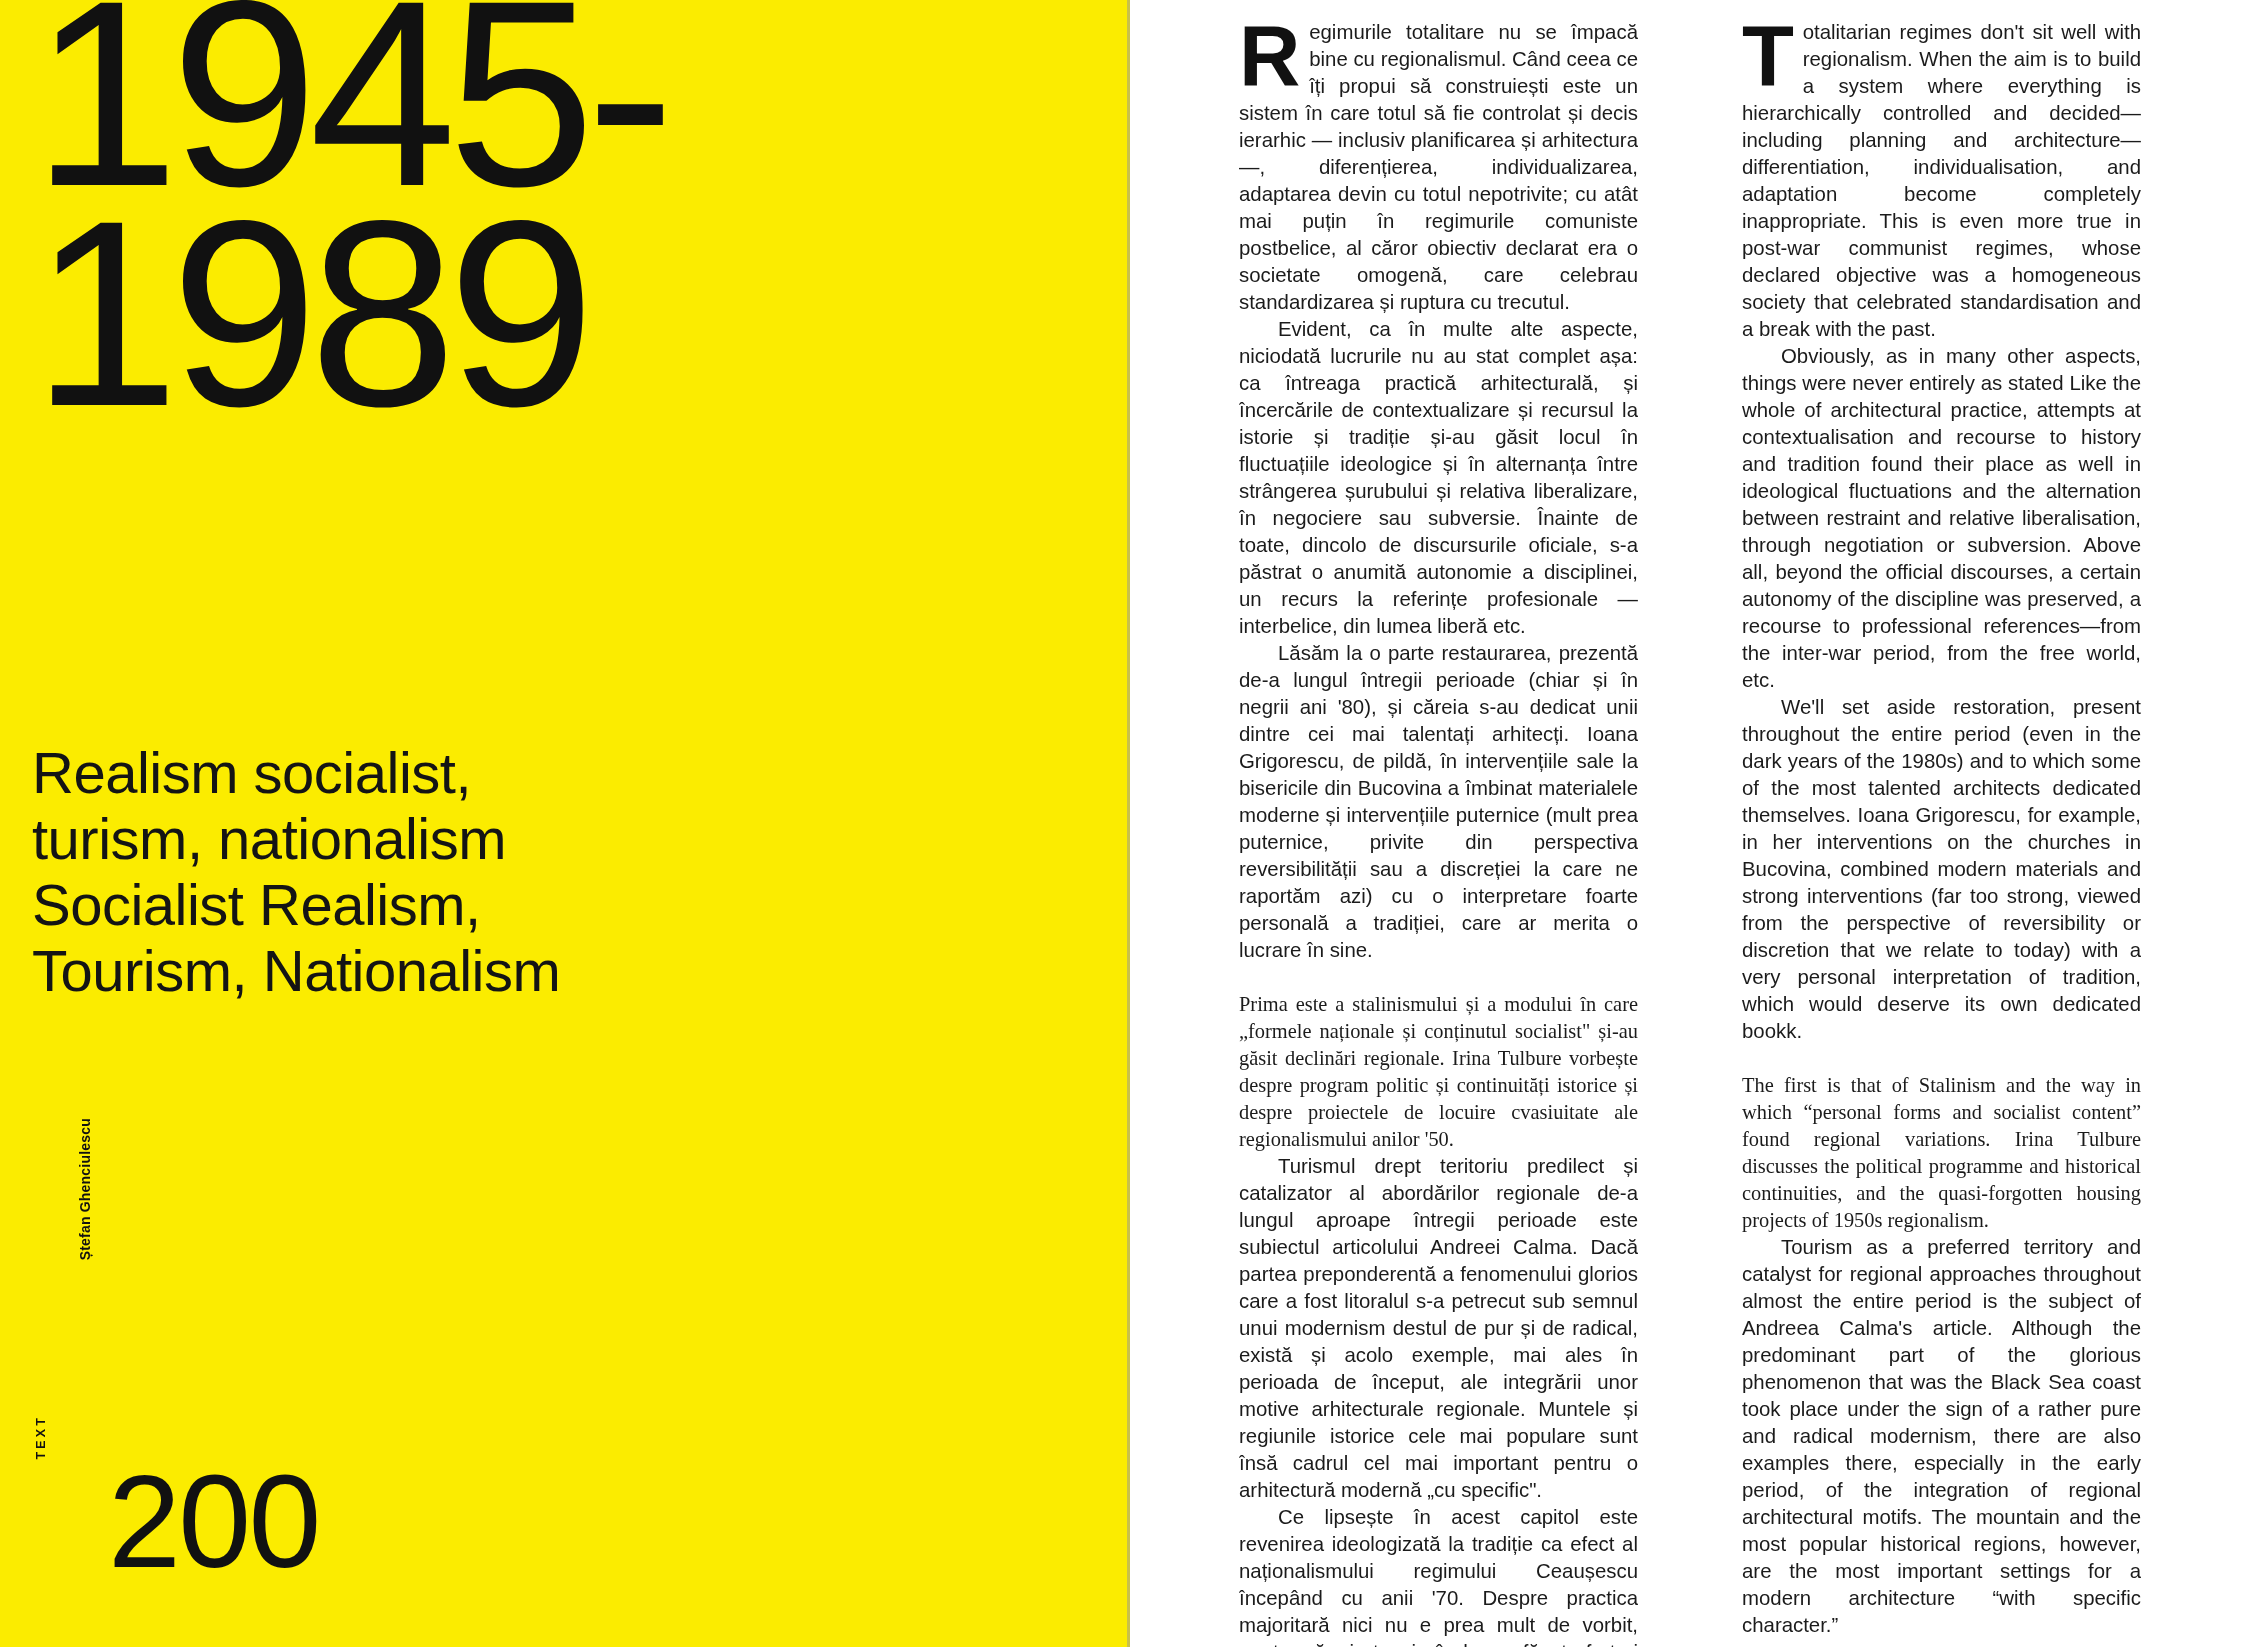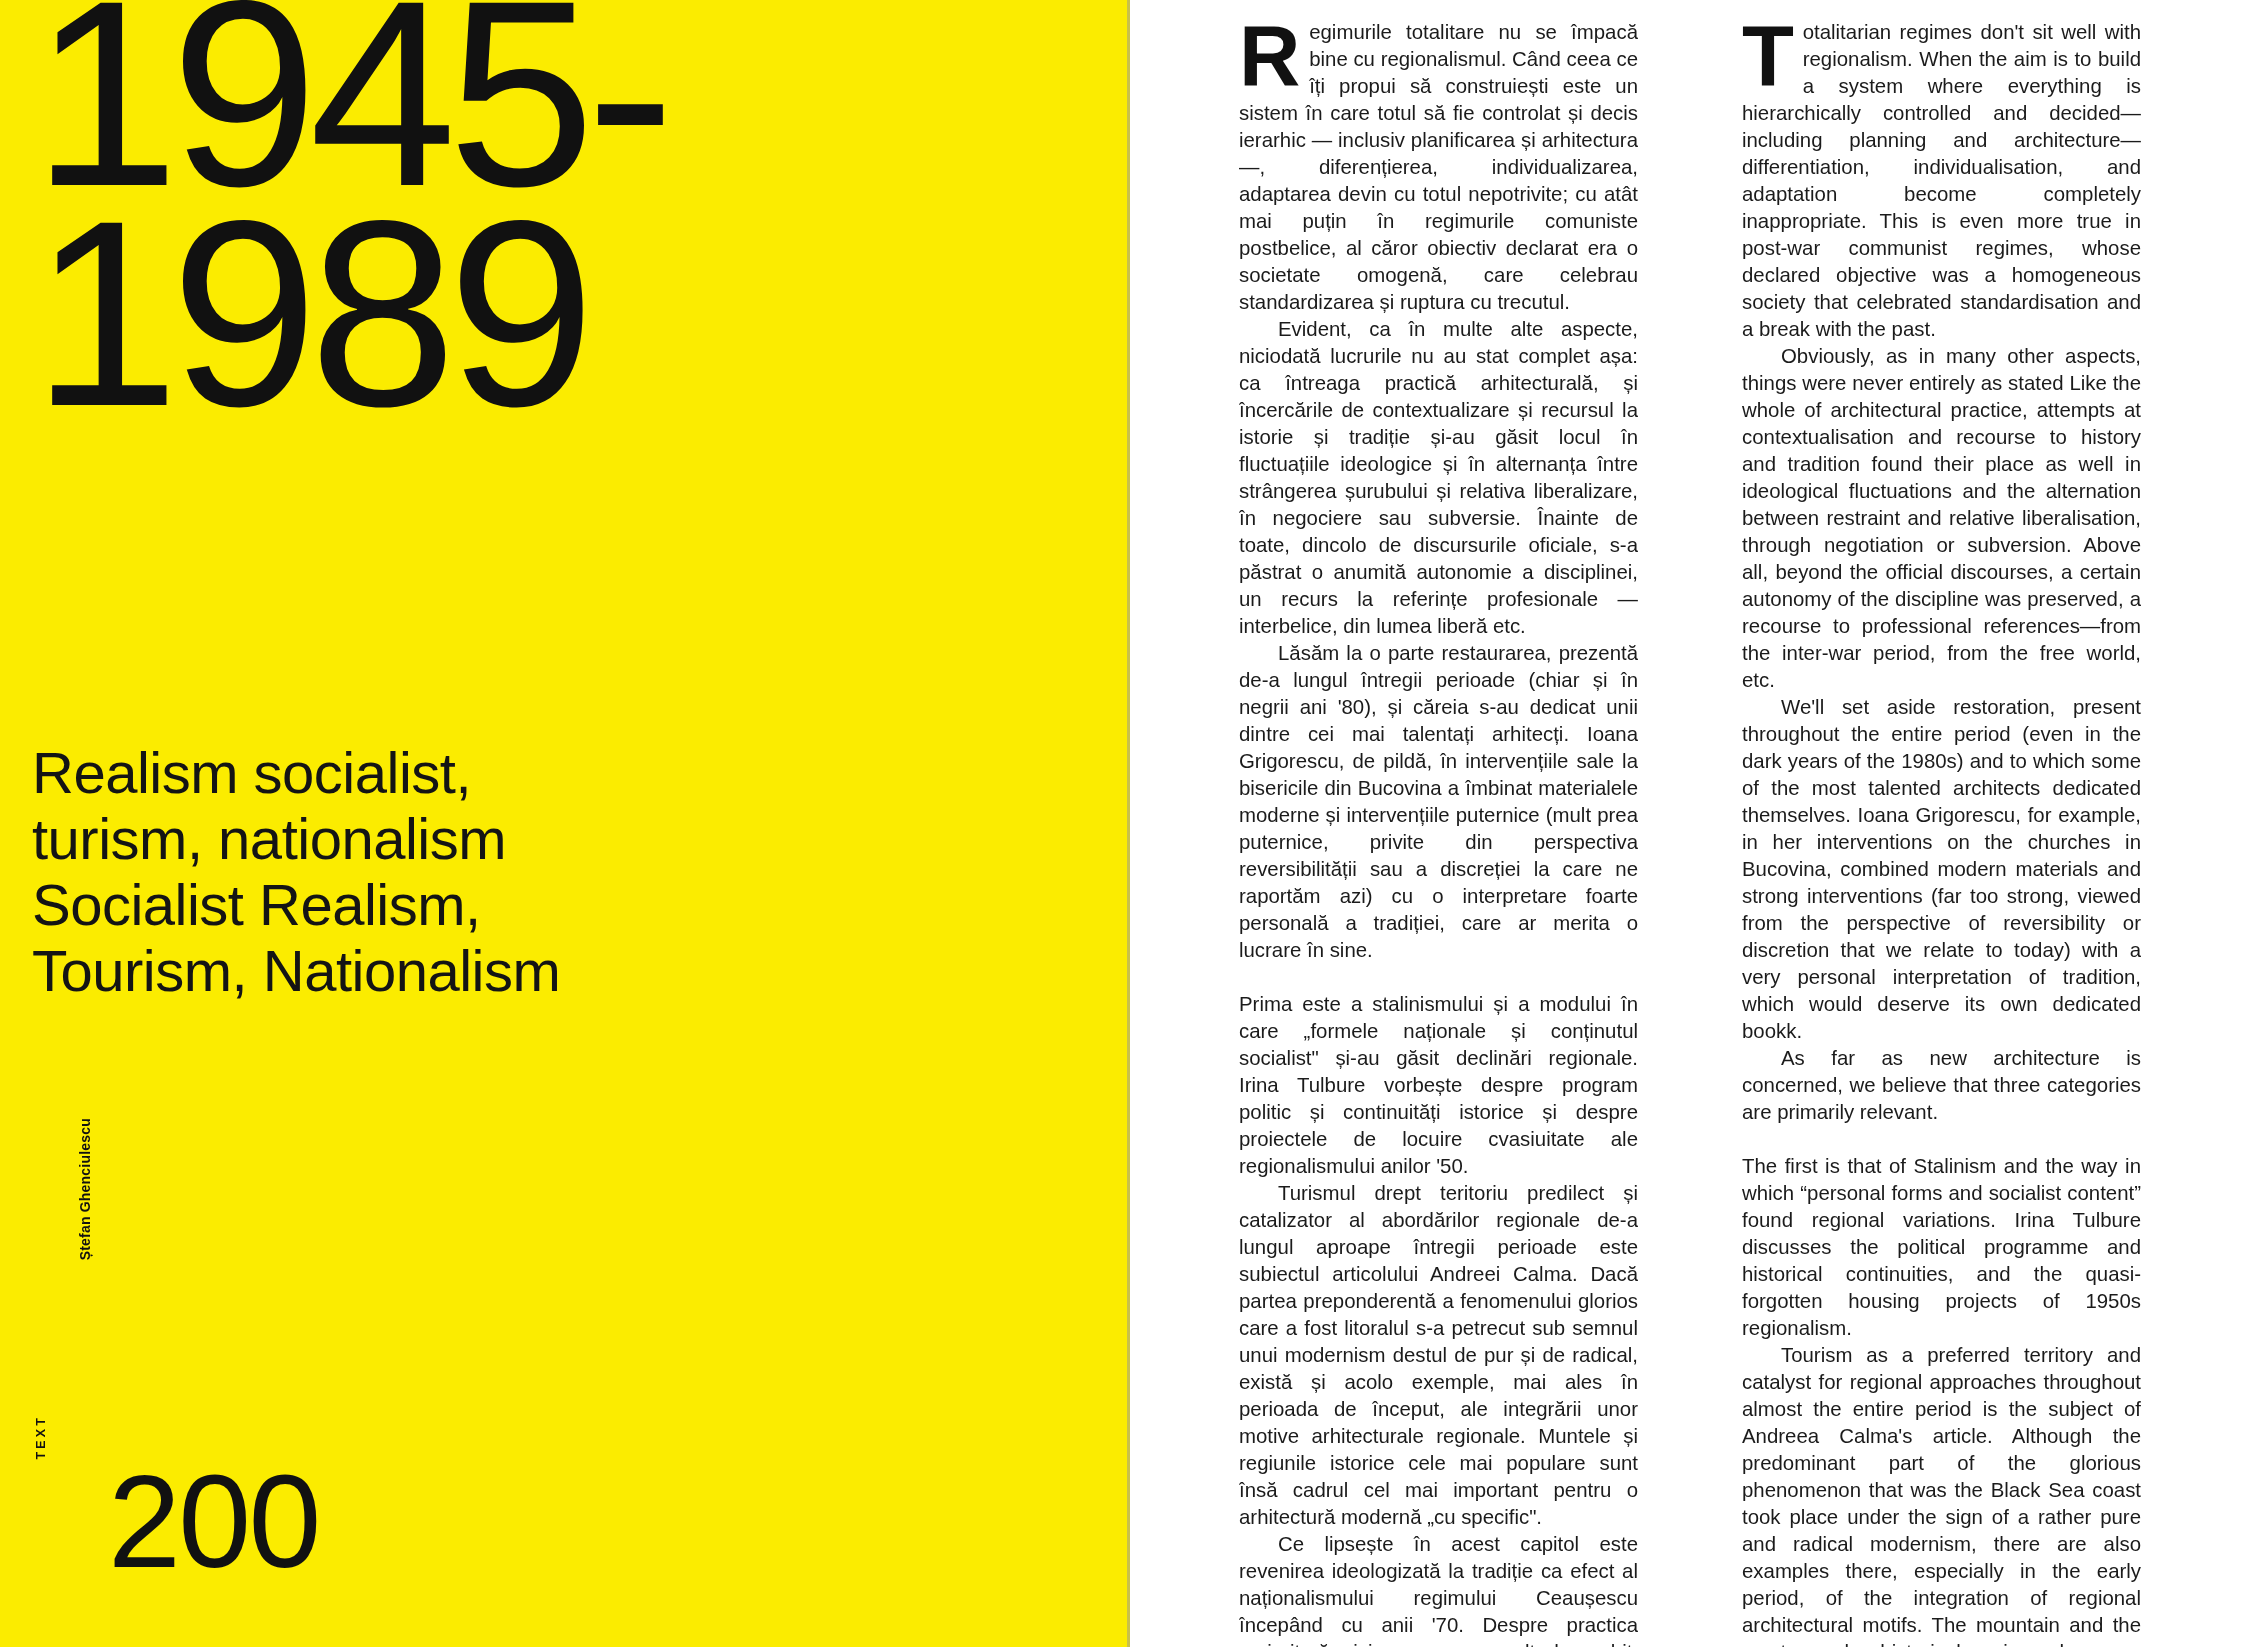--- a/index.html
+++ b/index.html
@@ -138,21 +138,21 @@
     text-justify: inter-word;
     hyphens: manual;
   }
   .col-ro { left: 109px; }
   .col-en { left: 612px; }
 
   .col p {
     margin: 0;
     text-indent: 39px;
   }
-  .col p.noindent { text-indent: 0; }
+  .col p.noindent { text-indent: 0; font-family: Liberation Serif, serif; }
   .col p.gap-before { margin-top: 26.5px; }
 
   
   .col .dropcap-para {
     text-indent: 0;
   }
   .dropcap {
     float: left;
     font-size: 85px;
     line-height: 0.78;
@@ -194,21 +194,20 @@
           <p>Lăsăm la o parte restaurarea, prezentă de-a lungul întregii perioade (chiar și în negrii ani '80), și căreia s-au dedicat unii dintre cei mai talentați arhitecți. Ioana Grigorescu, de pildă, în intervențiile sale la bisericile din Bucovina a îmbinat materialele moderne și intervențiile puternice (mult prea puternice, privite din perspectiva reversibilității sau a discreției la care ne raportăm azi) cu o interpretare foarte personală a tradiției, care ar merita o lucrare în sine.</p>
           <p class="noindent gap-before">Prima este a stalinismului și a modului în care „formele naționale și conținutul socialist" și-au găsit declinări regionale. Irina Tulbure vorbește despre program politic și continuități istorice și despre proiectele de locuire cvasiuitate ale regionalismului anilor '50.</p>
           <p>Turismul drept teritoriu predilect și catalizator al abordărilor regionale de-a lungul aproape întregii perioade este subiectul articolului Andreei Calma. Dacă partea preponderentă a fenomenului glorios care a fost litoralul s-a petrecut sub semnul unui modernism destul de pur și de radical, există și acolo exemple, mai ales în perioada de început, ale integrării unor motive arhitecturale regionale. Muntele și regiunile istorice cele mai populare sunt însă cadrul cel mai important pentru o arhitectură modernă „cu specific".</p>
           <p>Ce lipsește în acest capitol este revenirea ideologizată la tradiție ca efect al naționalismului regimului Ceaușescu începând cu anii '70. Despre practica majoritară nici nu e prea mult de vorbit, pentru că, și atunci când s-au făcut eforturi sincere, rezultatul nu a reușit de cele mai multe ori să treacă de stadiul de colaj primar. Epoca este totuși și cea a unor încercări ale unor arhitecți importanți de-a concilia modernitatea cu elemente istorice, nu ca așezare a unui strat decorativ, ci ca un demers organic. Mircea Alifanti și Nicolae „Gipsy" Porumbescu sunt exemplele ilustre. Pendulând între funcționalism liric și național-brutalism,</p>
         </div>
 
       <div class="col col-en" id="col-en">
           <p class="dropcap-para"><span class="dropcap">T</span><span>otalitarian regimes don't sit well with regionalism. When the aim is to build a system where everything is hierarchically controlled and decided—including planning and architecture—differentiation, individualisation, and adaptation become completely inappropriate. This is even more true in post-war communist regimes, whose declared objective was a homogeneous society that celebrated standardisation and a break with the past.</span></p>
           <p>Obviously, as in many other aspects, things were never entirely as stated Like the whole of architectural practice, attempts at contextualisation and recourse to history and tradition found their place as well in ideological fluctuations and the alternation between restraint and relative liberalisation, through negotiation or subversion. Above all, beyond the official discourses, a certain autonomy of the discipline was preserved, a recourse to professional references—from the inter-war period, from the free world, etc.</p>
           <p>We'll set aside restoration, present throughout the entire period (even in the dark years of the 1980s) and to which some of the most talented architects dedicated themselves. Ioana Grigorescu, for example, in her interventions on the churches in Bucovina, combined modern materials and strong interventions (far too strong, viewed from the perspective of reversibility or discretion that we relate to today) with a very personal interpretation of tradition, which would deserve its own dedicated bookk.</p>
-          <p>As far as new architecture is concerned, we believe that three categories are primarily relevant.</p>
           <p class="noindent gap-before">The first is that of Stalinism and the way in which “personal forms and socialist content” found regional variations. Irina Tulbure discusses the political programme and historical continuities, and the quasi-forgotten housing projects of 1950s regionalism.</p>
           <p>Tourism as a preferred territory and catalyst for regional approaches throughout almost the entire period is the subject of Andreea Calma's article. Although the predominant part of the glorious phenomenon that was the Black Sea coast took place under the sign of a rather pure and radical modernism, there are also examples there, especially in the early period, of the integration of regional architectural motifs. The mountain and the most popular historical regions, however, are the most important settings for a modern architecture “with specific character.”</p>
         </div>
 
     </div>
   </div>
 
 </div>
 
 

